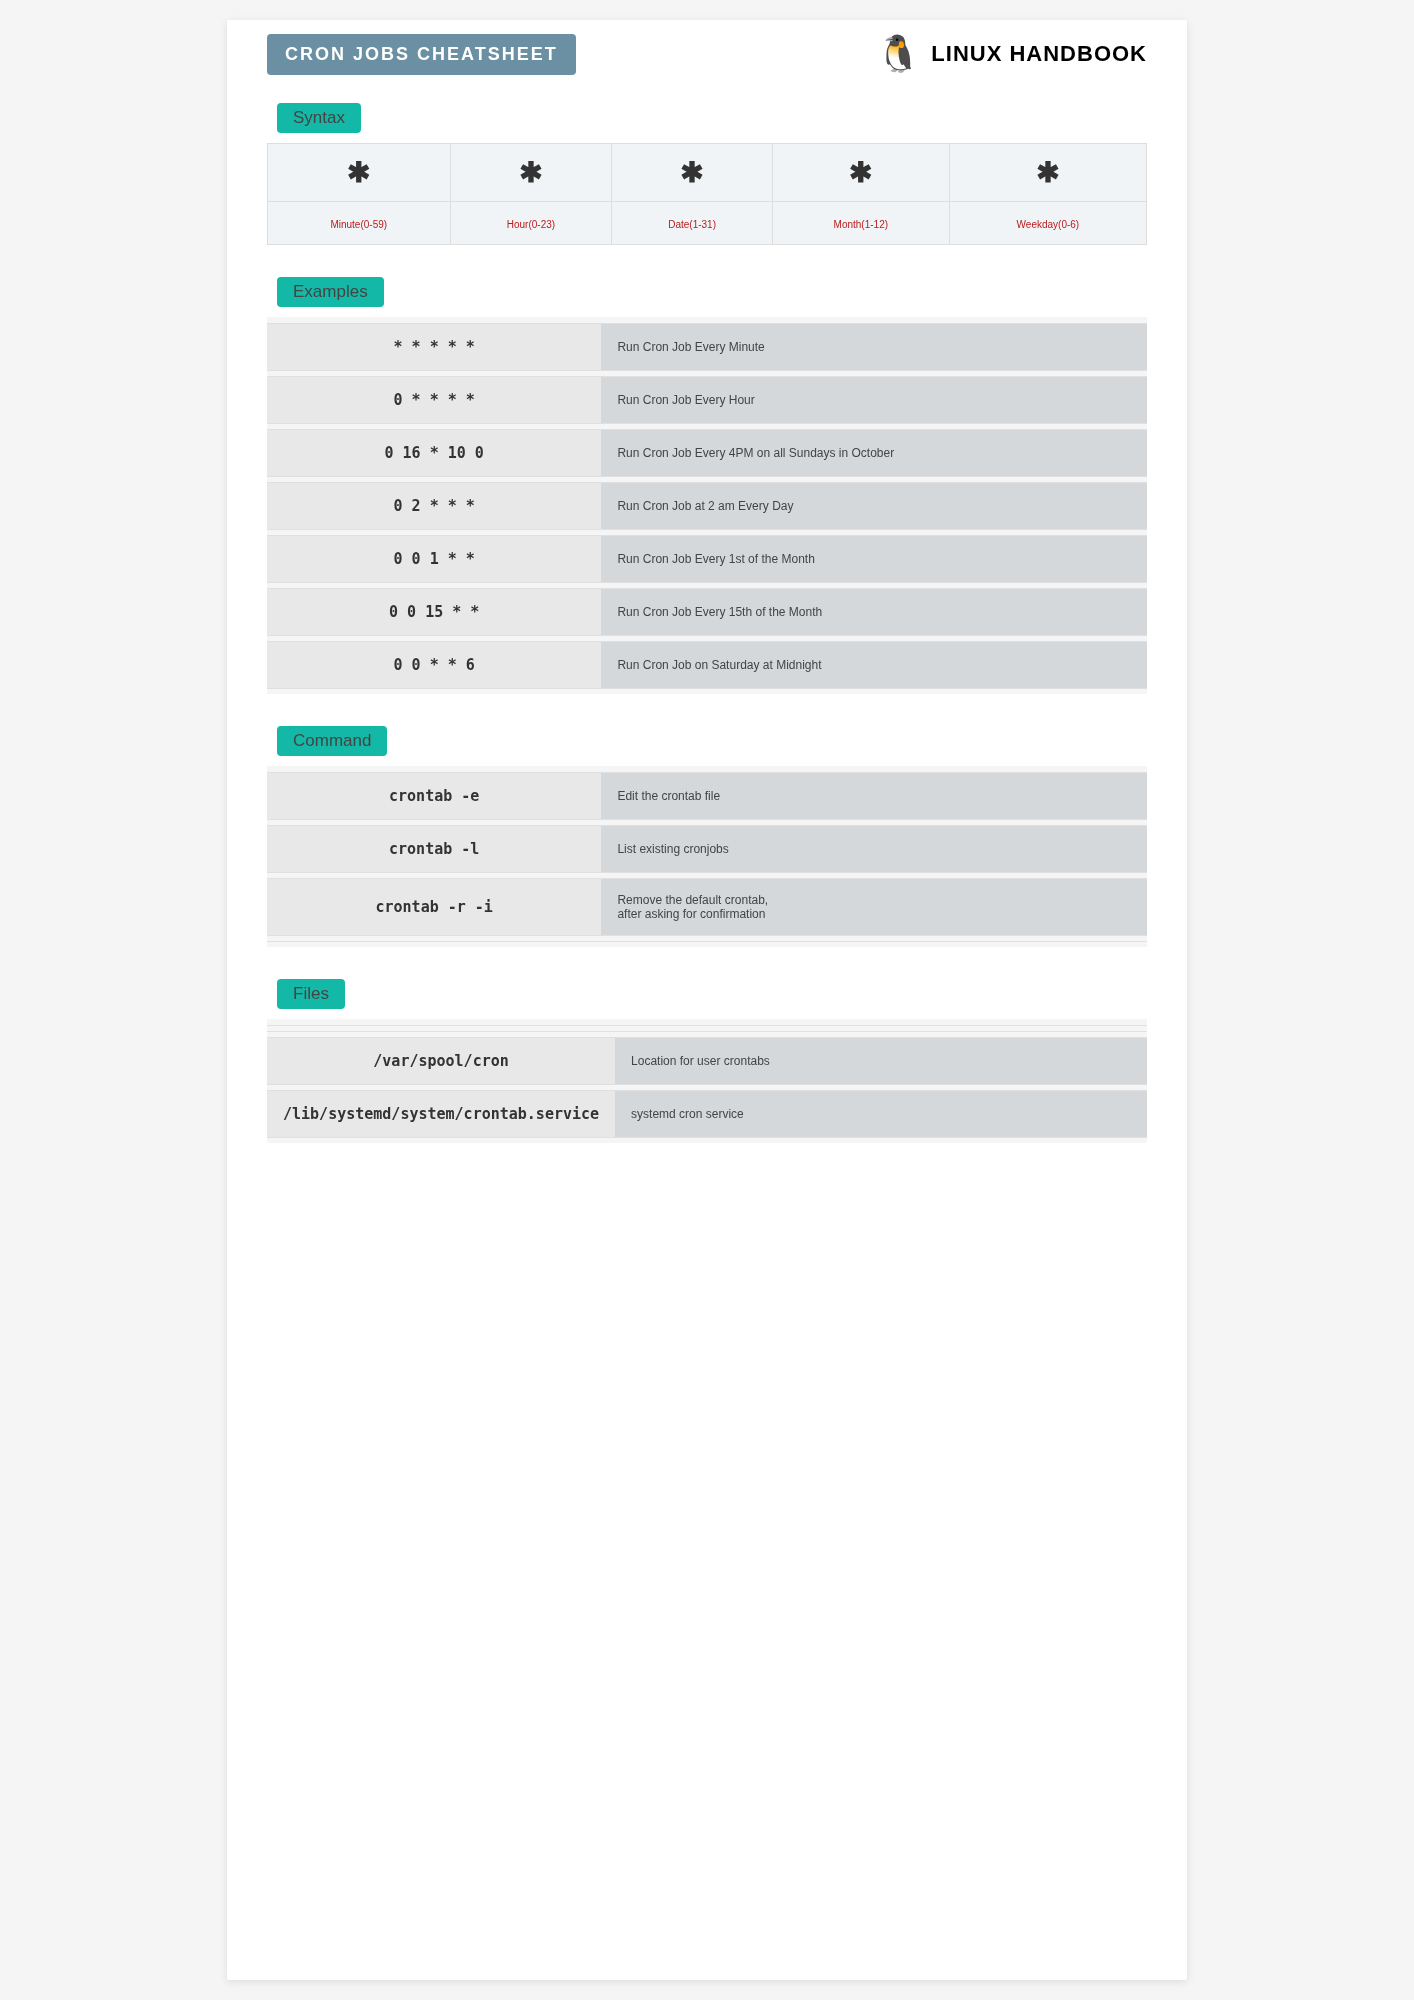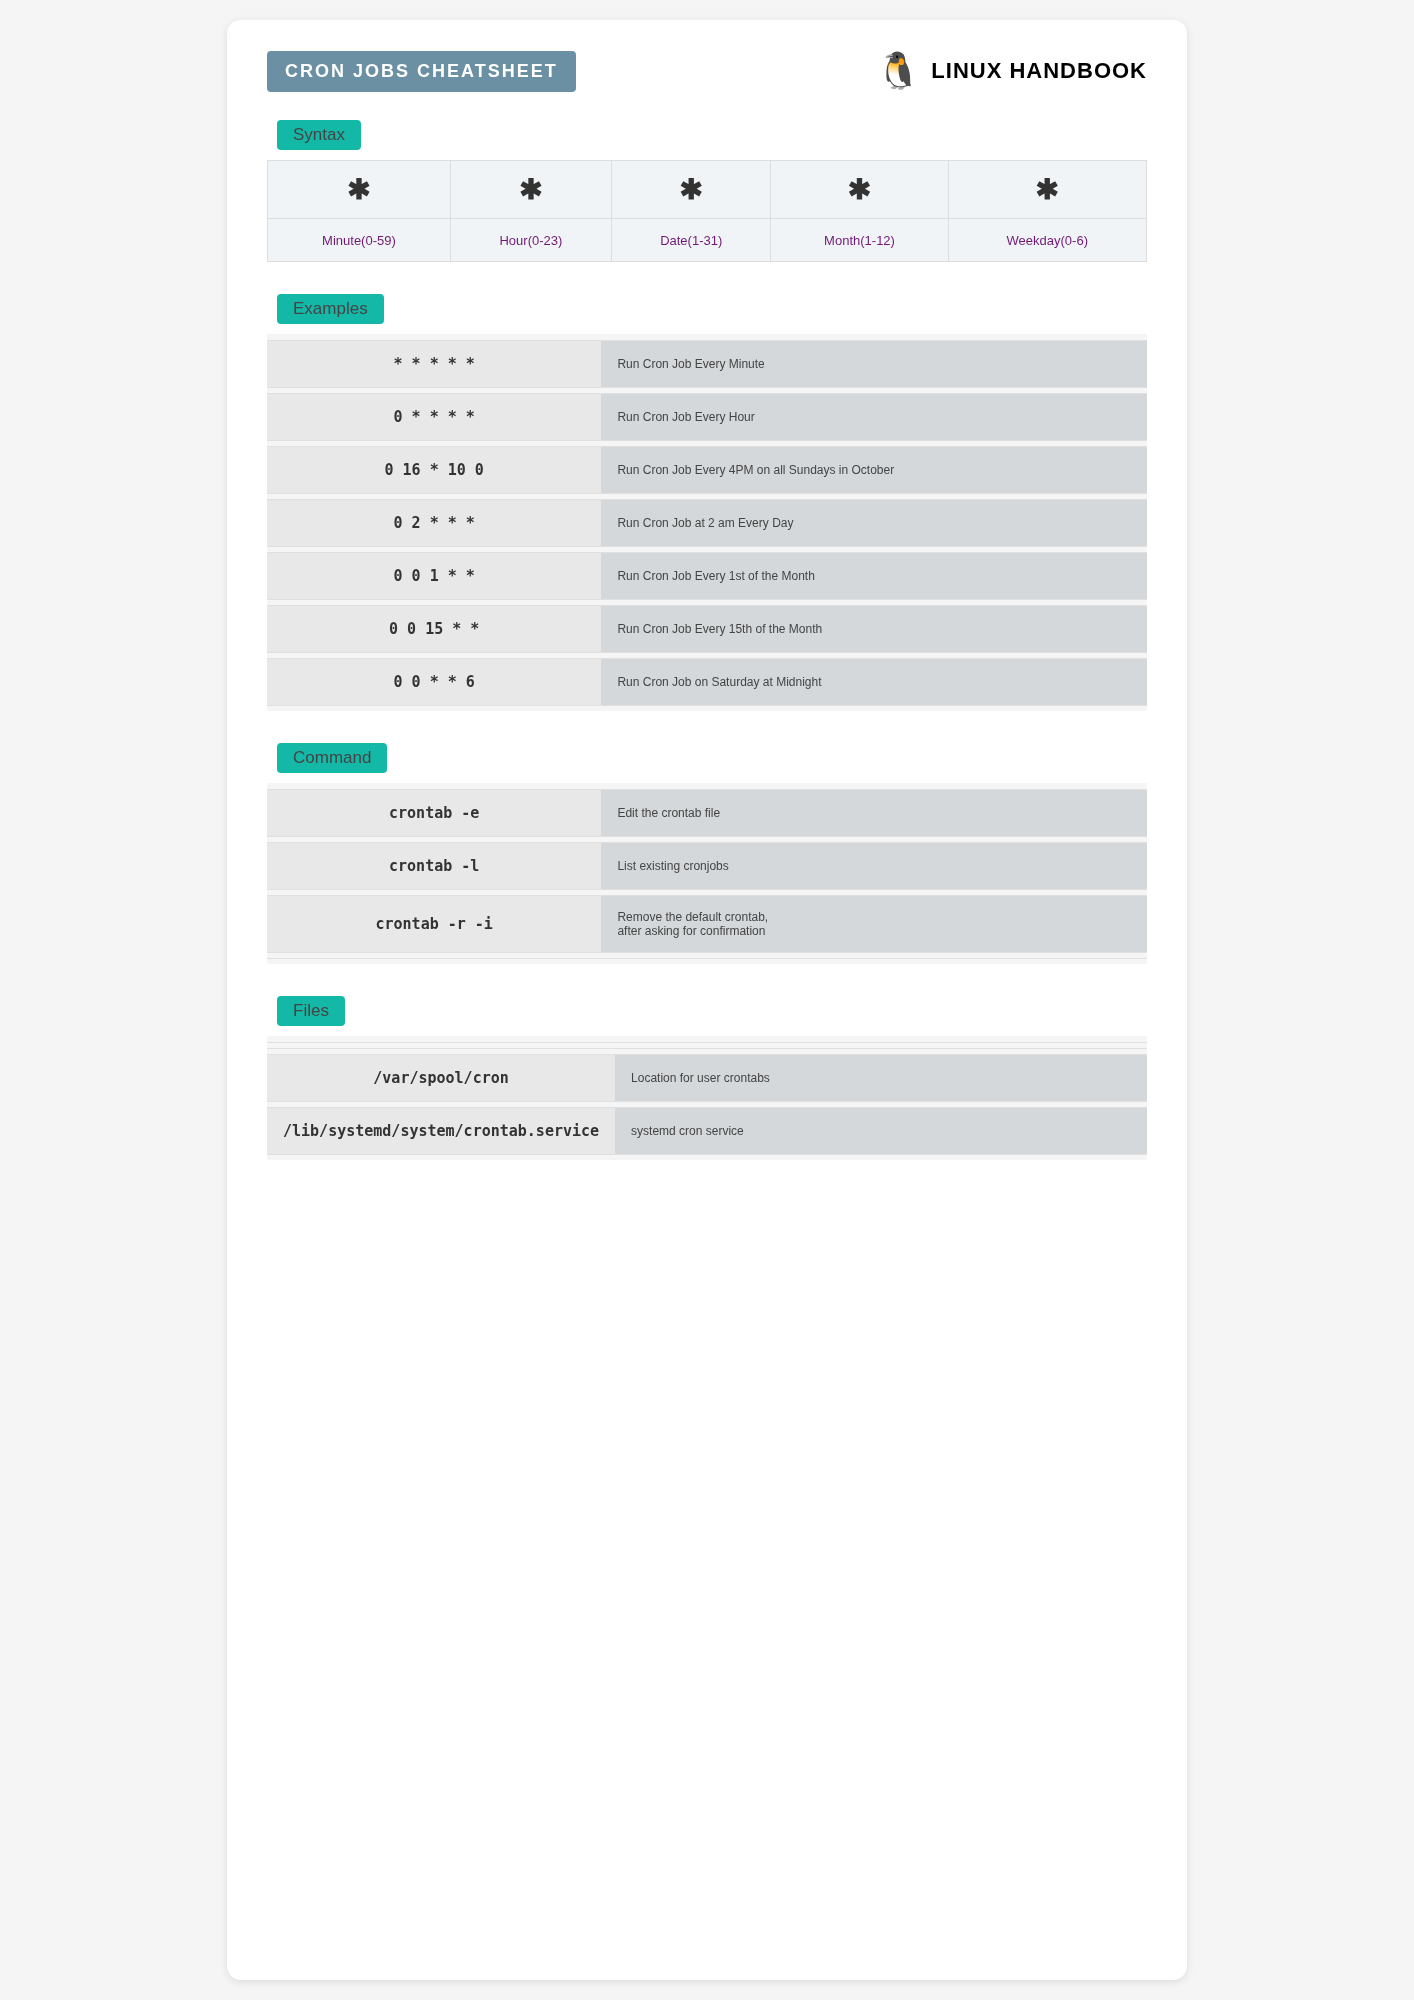--- a/index.html
+++ b/index.html
@@ -8,22 +8,22 @@
       background: #f5f5f5;
       width: 1414px;
       min-height: 2000px;
       display: flex;
       justify-content: center;
       padding: 20px;
     }
     .page {
       background: #ffffff;
       width: 960px;
-      padding: 30px 40px 50px 40px;
-      border-radius: 14px;
+      padding: 13px 40px 50px 40px;
+      border-radius: 2px;
       box-shadow: 0 2px 8px rgba(0,0,0,0.1);
     }
     
     .header {
       display: flex;
       align-items: center;
       justify-content: space-between;
       margin-bottom: 28px;
     }
     .header-title {
@@ -75,22 +75,22 @@
       text-align: center;
       padding: 12px 8px;
       background: #f0f4f7;
     }
     .syntax-star {
       font-size: 28px;
       font-weight: 700;
       color: #333;
     }
     .syntax-label {
-      font-size: 13px;
-      color: #701a75;
+      font-size: 10px;
+      color: #b91c1c;
     }
 
     
     .section {
       margin-bottom: 32px;
     }
     .data-table {
       width: 100%;
       border-collapse: collapse;
     }

